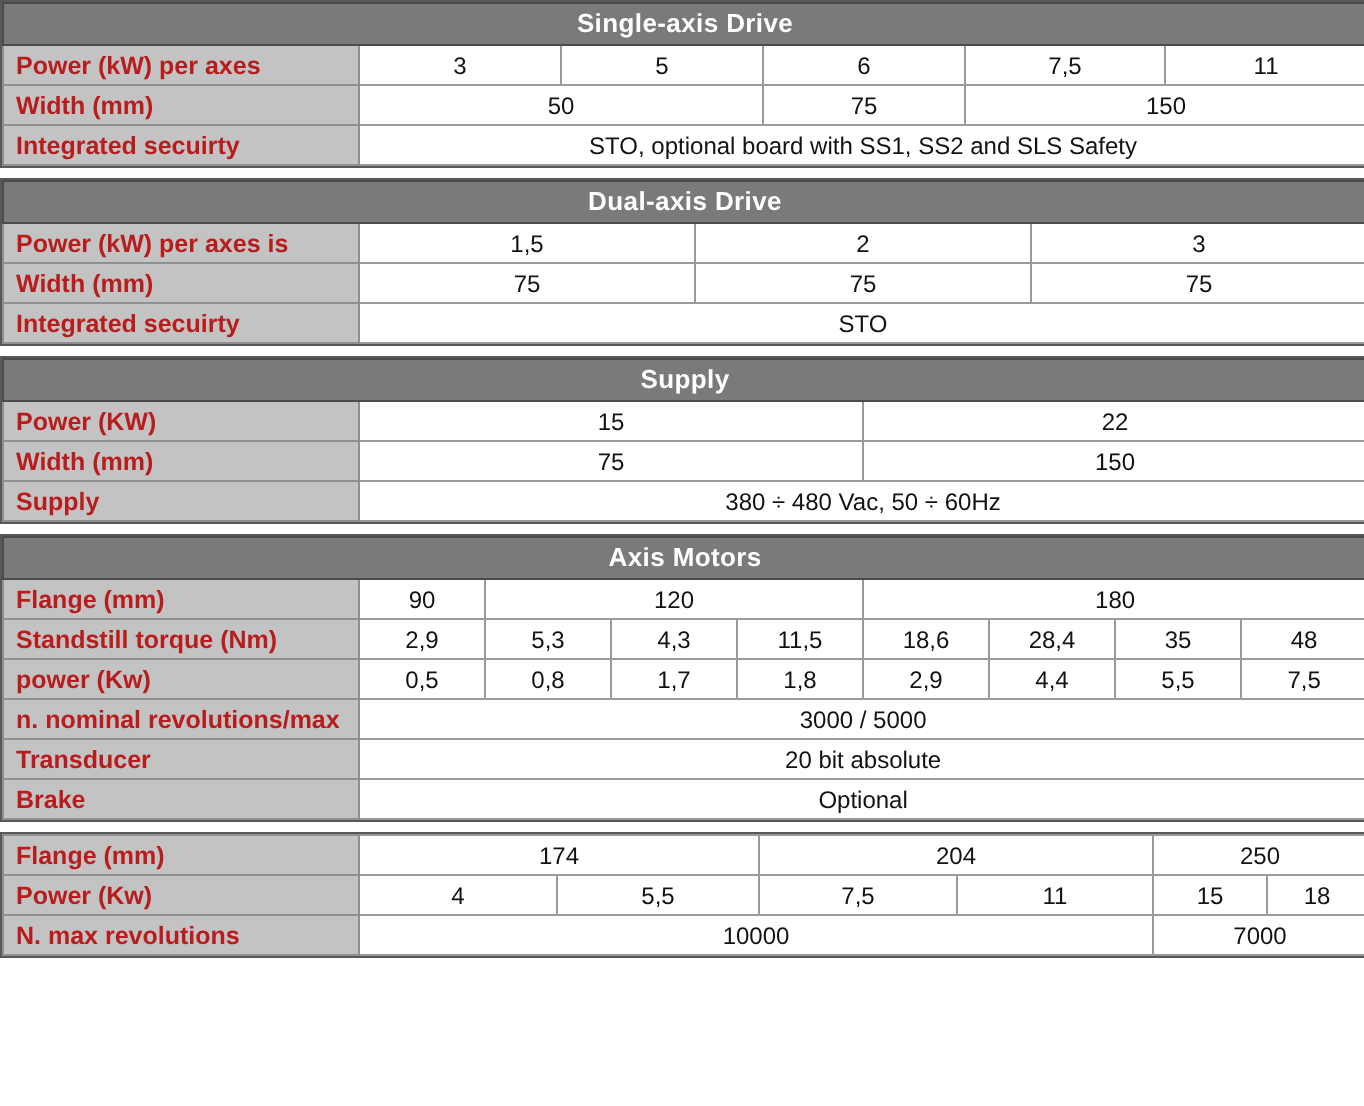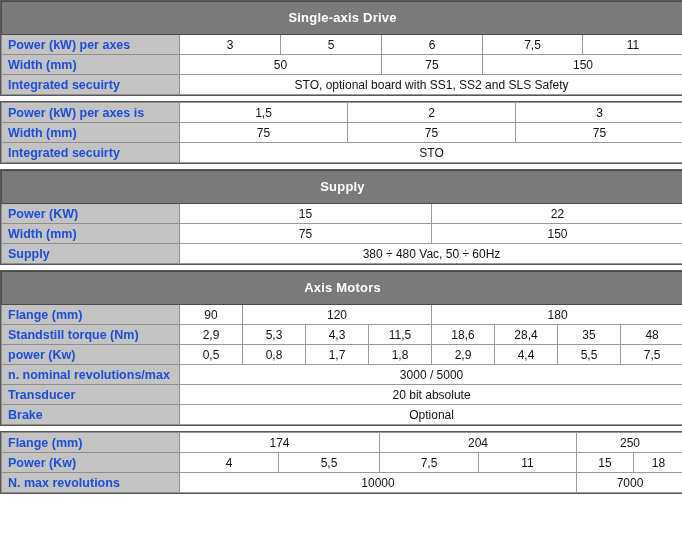--- a/index.html
+++ b/index.html
@@ -28,27 +28,27 @@
     overflow: hidden;
     white-space: nowrap;
     vertical-align: middle;
   }
   th.hdr {
     background: #7a7a7a;
     color: #ffffff;
     font-weight: bold;
     font-size: 13px;
     text-align: center;
-    height: 33px;
+    height: 21px;
     border: 1px solid #4b4b4b;
     letter-spacing: 0.2px;
   }
   th.lbl {
     background: #c3c3c3;
-    color: #1d4ed8;
+    color: #b91c1c;
     font-weight: bold;
     font-size: 12.5px;
     text-align: left;
     padding: 0 0 0 6px;
     border: 1px solid #8f8f8f;
   }
   td.val {
     background: #ffffff;
     color: #121212;
     text-align: center;
@@ -97,20 +97,23 @@
   </section>
   <section class="spec-section">
     <table>
         <colgroup>
           <col style="width: 178px;">
           <col style="width: 168px;">
           <col style="width: 168px;">
           <col style="width: 168px;">
         </colgroup>
         <tbody>
+          <tr>
+            <th class="hdr" colspan="4">Dual-axis Drive</th>
+          </tr>
           <tr>
             <th class="lbl">Power (kW) per axes is</th>
             <td class="val" colspan="1">1,5</td>
             <td class="val" colspan="1">2</td>
             <td class="val" colspan="1">3</td>
           </tr>
           <tr>
             <th class="lbl">Width (mm)</th>
             <td class="val" colspan="1">75</td>
             <td class="val" colspan="1">75</td>

